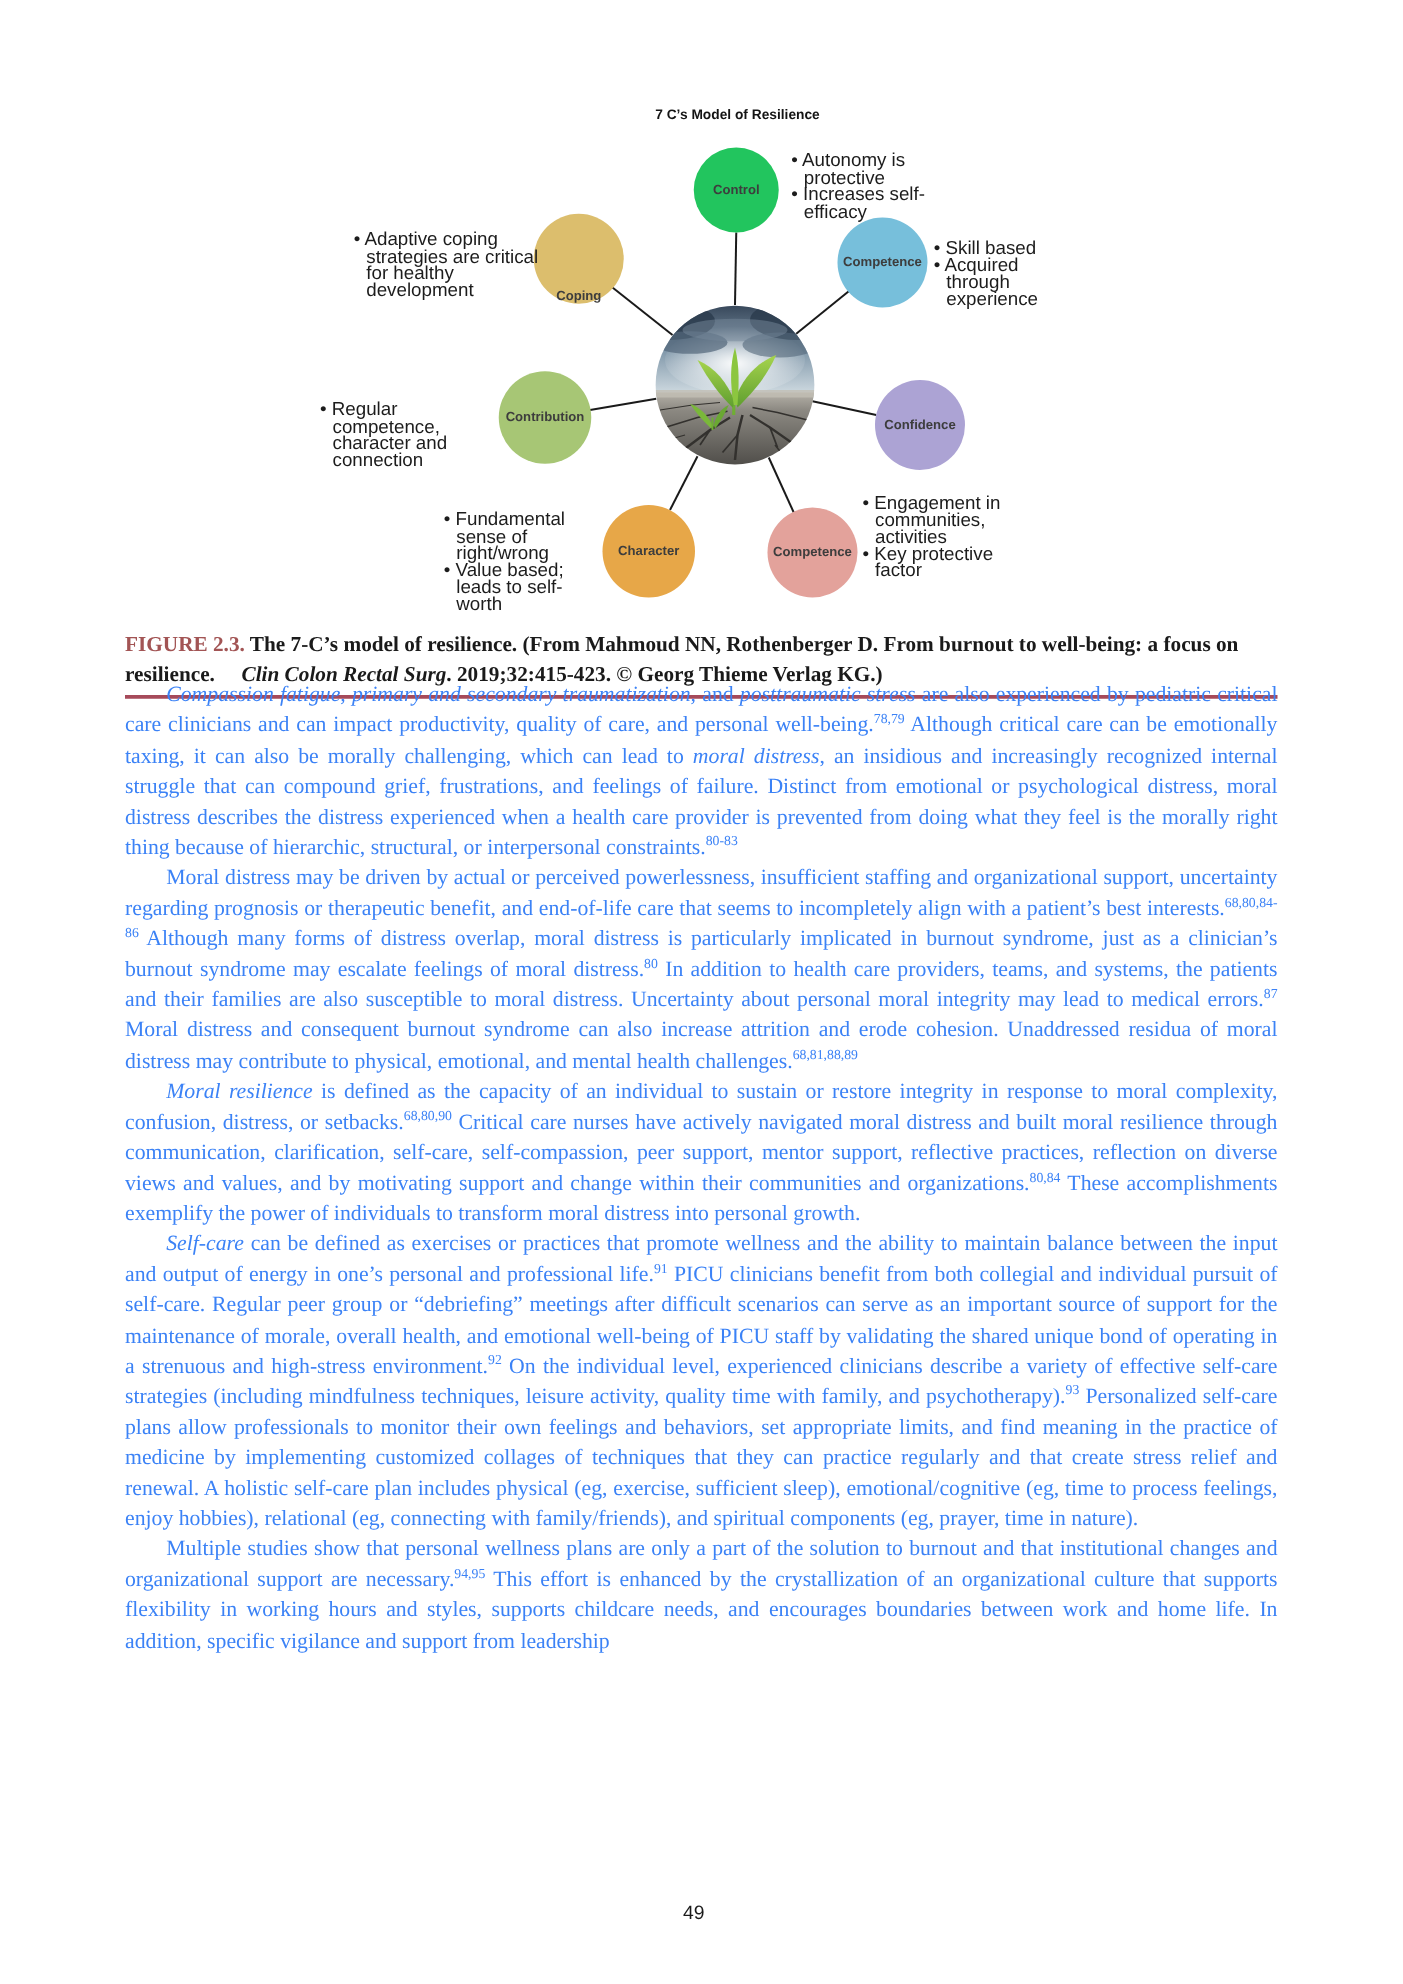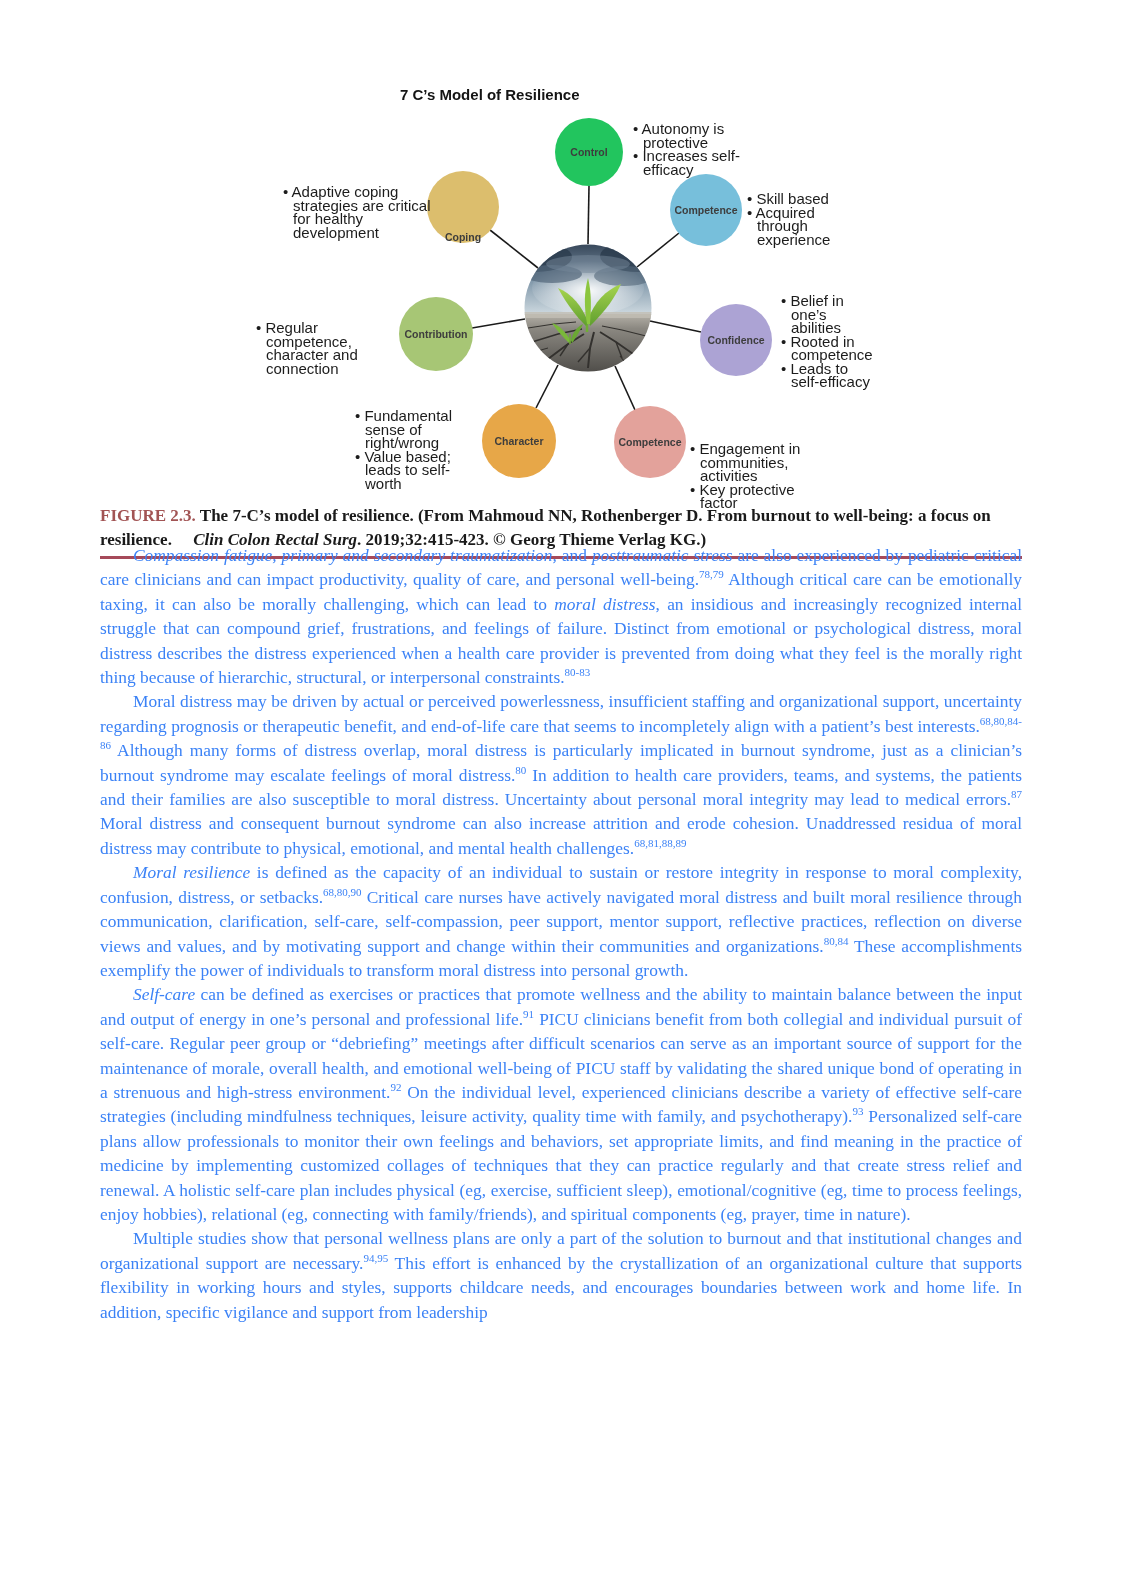--- a/index.html
+++ b/index.html
@@ -9,22 +9,23 @@
     width:1122px; height:1587px;
     background:#ffffff;
     overflow:hidden;
     font-family:"Liberation Serif", serif;
   }
 
   
   .diagram { position:absolute; left:0; top:0; width:1122px; height:500px; }
   .diagram-title {
     position:absolute; left:400px; top:86px; width:380px;
-    font-family:"Liberation Sans", sans-serif;
-    font-weight:bold; font-size:15px; color:#141414;
+    text-align:center;
+    font-family:"Liberation Sans", sans-serif;
+    font-weight:bold; font-size:11px; color:#141414;
   }
   .connectors { position:absolute; left:0; top:0; }
   .center-photo { position:absolute; left:524px; top:244px; width:128px; height:128px; }
   .node-circle {
     position:absolute; border-radius:50%;
     display:flex; align-items:center; justify-content:center;
     font-family:"Liberation Sans", sans-serif;
     font-weight:bold; font-size:10.5px; color:#3d3d3d;
     text-align:center;
   }
@@ -42,21 +43,21 @@
     font-size:15px; line-height:13.5px; color:#1c1c1c;
   }
   .bullet { padding-left:10px; text-indent:-10px; }
   .bullet::before { content:"\2022  "; }
   .b-control      { left:633px; top:122px; width:150px; }
   .b-coping       { left:283px; top:185px; width:148px; }
   .b-competence   { left:747px; top:192px; width:112px; }
   .b-contribution { left:256px; top:321px; width:150px; }
   .b-confidence   { left:781px; top:294px; width:96px;  }
   .b-character    { left:355px; top:409px; width:126px; }
-  .b-connection   { left:690px; top:442px; width:132px; }
+  .b-connection   { left:690px; top:396px; width:132px; }
 
   
   .caption {
     position:absolute; left:100px; top:504px; width:922px;
     font-size:17px; line-height:23.5px; font-weight:bold; color:#1a1a1a;
   }
   .caption .fig-label { color:#A25454; }
   .caption .it { font-style:italic;margin-left:17px; }
   .caption-rule {
     position:absolute; left:100px; top:556px; width:922px; height:3px;
@@ -191,25 +192,20 @@
       <div class="node-bullets b-coping">
           <div class="bullet">Adaptive coping strategies are critical for healthy development</div>
         </div>
       <div class="node-bullets b-competence">
           <div class="bullet">Skill based</div>
           <div class="bullet">Acquired through experience</div>
         </div>
       <div class="node-bullets b-contribution">
           <div class="bullet">Regular competence, character and connection</div>
         </div>
-      <div class="node-bullets b-confidence">
-          <div class="bullet">Belief in one’s abilities</div>
-          <div class="bullet">Rooted in competence</div>
-          <div class="bullet">Leads to self-efficacy</div>
-        </div>
       <div class="node-bullets b-character">
           <div class="bullet">Fundamental sense of right/wrong</div>
           <div class="bullet">Value based; leads to self-worth</div>
         </div>
       <div class="node-bullets b-connection">
           <div class="bullet">Engagement in communities, activities</div>
           <div class="bullet">Key protective factor</div>
         </div>
     </div>
 
@@ -218,13 +214,14 @@
   </figure>
 
   <div class="body-text">
       <p><em>Compassion fatigue, primary and secondary traumatization,</em><span> and </span><em>posttraumatic stress</em><span> are also experienced by pediatric critical care clinicians and can impact productivity, quality of care, and personal well-being.</span><sup>78,79</sup><span> Although critical care can be emotionally taxing, it can also be morally challenging, which can lead to </span><em>moral distress</em><span>, an insidious and increasingly recognized internal struggle that can compound grief, frustrations, and feelings of failure. Distinct from emotional or psychological distress, moral distress describes the distress experienced when a health care provider is prevented from doing what they feel is the morally right thing because of hierarchic, structural, or interpersonal constraints.</span><sup>80-83</sup></p>
       <p><span>Moral distress may be driven by actual or perceived powerlessness, insufficient staffing and organizational support, uncertainty regarding prognosis or therapeutic benefit, and end-of-life care that seems to incompletely align with a patient’s best interests.</span><sup>68,80,84-86</sup><span> Although many forms of distress overlap, moral distress is particularly implicated in burnout syndrome, just as a clinician’s burnout syndrome may escalate feelings of moral distress.</span><sup>80</sup><span> In addition to health care providers, teams, and systems, the patients and their families are also susceptible to moral distress. Uncertainty about personal moral integrity may lead to medical errors.</span><sup>87</sup><span> Moral distress and consequent burnout syndrome can also increase attrition and erode cohesion. Unaddressed residua of moral distress may contribute to physical, emotional, and mental health challenges.</span><sup>68,81,88,89</sup></p>
       <p><em>Moral resilience</em><span> is defined as the capacity of an individual to sustain or restore integrity in response to moral complexity, confusion, distress, or setbacks.</span><sup>68,80,90</sup><span> Critical care nurses have actively navigated moral distress and built moral resilience through communication, clarification, self-care, self-compassion, peer support, mentor support, reflective practices, reflection on diverse views and values, and by motivating support and change within their communities and organizations.</span><sup>80,84</sup><span> These accomplishments exemplify the power of individuals to transform moral distress into personal growth.</span></p>
       <p><em>Self-care</em><span> can be defined as exercises or practices that promote wellness and the ability to maintain balance between the input and output of energy in one’s personal and professional life.</span><sup>91</sup><span> PICU clinicians benefit from both collegial and individual pursuit of self-care. Regular peer group or “debriefing” meetings after difficult scenarios can serve as an important source of support for the maintenance of morale, overall health, and emotional well-being of PICU staff by validating the shared unique bond of operating in a strenuous and high-stress environment.</span><sup>92</sup><span> On the individual level, experienced clinicians describe a variety of effective self-care strategies (including mindfulness techniques, leisure activity, quality time with family, and psychotherapy).</span><sup>93</sup><span> Personalized self-care plans allow professionals to monitor their own feelings and behaviors, set appropriate limits, and find meaning in the practice of medicine by implementing customized collages of techniques that they can practice regularly and that create stress relief and renewal. A holistic self-care plan includes physical (eg, exercise, sufficient sleep), emotional/cognitive (eg, time to process feelings, enjoy hobbies), relational (eg, connecting with family/friends), and spiritual components (eg, prayer, time in nature).</span></p>
       <p><span>Multiple studies show that personal wellness plans are only a part of the solution to burnout and that institutional changes and organizational support are necessary.</span><sup>94,95</sup><span> This effort is enhanced by the crystallization of an organizational culture that supports flexibility in working hours and styles, supports childcare needs, and encourages boundaries between work and home life. In addition, specific vigilance and support from leadership</span></p>
     </div>
 
+  <div class="page-number">49</div>
 </div>
 
 </body></html>

